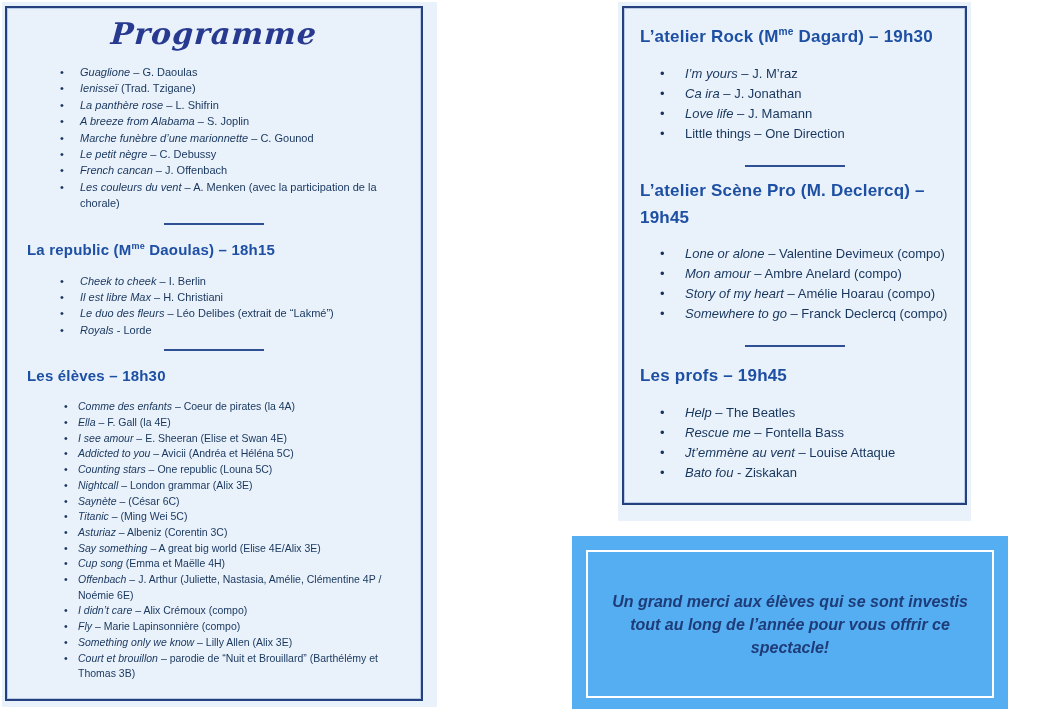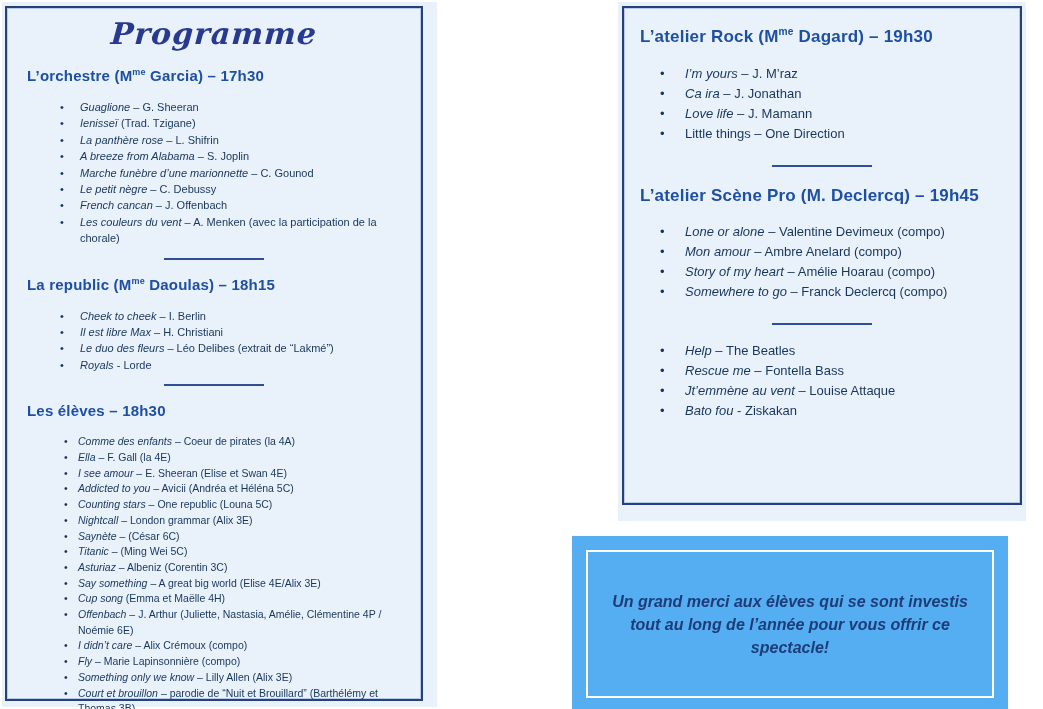--- a/index.html
+++ b/index.html
@@ -7,21 +7,21 @@
     width: 1043px; height: 709px;
     position: relative;
     background: #ffffff;
     overflow: hidden;
     font-family: "Liberation Sans", sans-serif;
   }
   .panel { position: absolute; background: #e9f1fb; }
   .frame { position: absolute; border: 2px solid #24417e; box-shadow: inset 0 0 0 1px #b9cbe8; }
   #panel-left  { left: 2px;  top: 2px;  width: 435px; height: 705px; }
   #panel-left .frame  { left: 3px; top: 4px; right: 14px; bottom: 6px; }
-  #panel-right { left: 618px; top: 2px; width: 408px; height: 519px; }
+  #panel-right { left: 618px; top: 2px; width: 353px; height: 519px; }
   #panel-right .frame { left: 4px; top: 4px; right: 4px; bottom: 16px; }
 
   .script-title {
     margin: 8px 0 0 0;
     text-align: center;
     font-family: "DejaVu Serif", serif;
     font-style: italic;
     font-weight: bold;
     font-size: 30px;
     letter-spacing: 1px;
@@ -100,23 +100,22 @@
     color: #1e3c78;
   }
 </style>
 </head>
 <body>
 
 <div class="panel" id="panel-left">
   <div class="frame">
     <h1 class="script-title">Programme</h1>
 
-    <h2 class="sec-heading"><span>L’orchestre (M</span><sup>me</sup><span> Garcia) – 17h30</span></h2>
     <ul class="song-list">
-        <li><span class="bullet">•</span><i>Guaglione</i><span> – G. Sheeran</span></li>
+        <li><span class="bullet">•</span><i>Guaglione</i><span> – G. Daoulas</span></li>
         <li><span class="bullet">•</span><i>Ienisseï</i><span> (Trad. Tzigane)</span></li>
         <li><span class="bullet">•</span><i>La panthère rose</i><span> – L. Shifrin</span></li>
         <li><span class="bullet">•</span><i>A breeze from Alabama</i><span> – S. Joplin</span></li>
         <li><span class="bullet">•</span><i>Marche funèbre d’une marionnette</i><span> – C. Gounod</span></li>
         <li><span class="bullet">•</span><i>Le petit nègre</i><span> – C. Debussy</span></li>
         <li><span class="bullet">•</span><i>French cancan</i><span> – J. Offenbach</span></li>
         <li><span class="bullet">•</span><i>Les couleurs du vent </i><span> – A. Menken (avec la participation de la chorale)</span></li>
       </ul>
     <div class="sep"></div>
 
@@ -164,20 +163,21 @@
 
     <h2 class="sec-heading"><span>L’atelier Scène Pro (M. Declercq) – 19h45</span><sup></sup><span></span></h2>
     <ul class="song-list">
         <li><span class="bullet">•</span><i>Lone or alone</i><span> – Valentine Devimeux (compo)</span></li>
         <li><span class="bullet">•</span><i>Mon amour</i><span> – Ambre Anelard (compo)</span></li>
         <li><span class="bullet">•</span><i>Story of my heart</i><span> – Amélie Hoarau (compo)</span></li>
         <li><span class="bullet">•</span><i>Somewhere to go</i><span> – Franck Declercq (compo)</span></li>
       </ul>
     <div class="sep"></div>
 
+    <h2 class="sec-heading"><span>Les profs – 19h45</span><sup></sup><span></span></h2>
     <ul class="song-list">
         <li><span class="bullet">•</span><i>Help</i><span> – The Beatles</span></li>
         <li><span class="bullet">•</span><i>Rescue me</i><span> – Fontella Bass</span></li>
         <li><span class="bullet">•</span><i>Jt’emmène au vent</i><span> – Louise Attaque</span></li>
         <li><span class="bullet">•</span><i>Bato fou</i><span> - Ziskakan</span></li>
       </ul>
   </div>
 </div>
 
 <div id="thanks-box">

